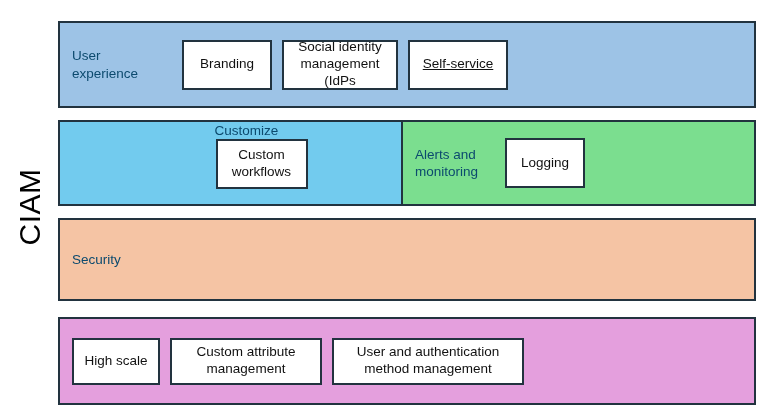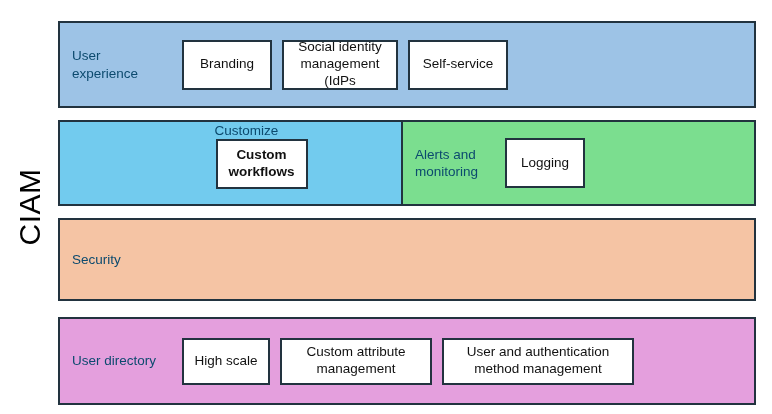--- a/index.html
+++ b/index.html
@@ -96,22 +96,22 @@
   #band-security .chips { margin-left: 12px; }
   #band-dir .chips      { margin-left: 12px; }
 
   #band-alerts .band-label { width: 96px; }
 
   .chip.h-tall { height: 50px; }
   .chip.h-mid  { height: 47px; }
 
   .w-branding { width: 90px; }
   .w-social   { width: 116px; }
-  .w-self     { width: 100px; }
-  .w-cwf      { width: 92px; font-weight: bold; }
+  .w-self     { width: 100px; text-decoration: underline; }
+  .w-cwf      { width: 92px; }
   .w-log      { width: 80px; }
   .w-mfa      { width: 158px; }
   .w-endp     { width: 92px; }
   .w-sso      { width: 88px; }
   .w-rbac     { width: 158px; }
   .w-hs       { width: 88px; }
   .w-cattr    { width: 152px; }
   .w-uam      { width: 192px; }
 </style>
 </head>
@@ -150,21 +150,20 @@
   </div>
 
   <div class="row" id="row-security">
     <div class="band" id="band-security">
       <div class="band-label">Security</div>
     </div>
   </div>
 
   <div class="row" id="row-dir">
     <div class="band" id="band-dir">
-      <div class="band-label">User directory</div>
       <div class="chips">
         <div class="chip h-mid w-hs">High scale</div>
         <div class="chip h-mid w-cattr">Custom attribute management</div>
         <div class="chip h-mid w-uam">User and authentication method management</div>
       </div>
     </div>
   </div>
 
 </div>
 

